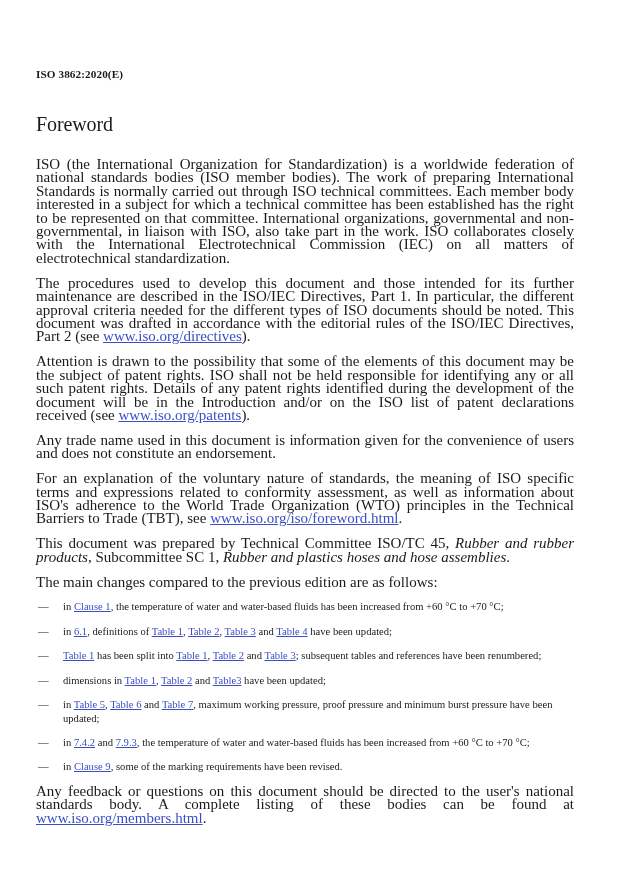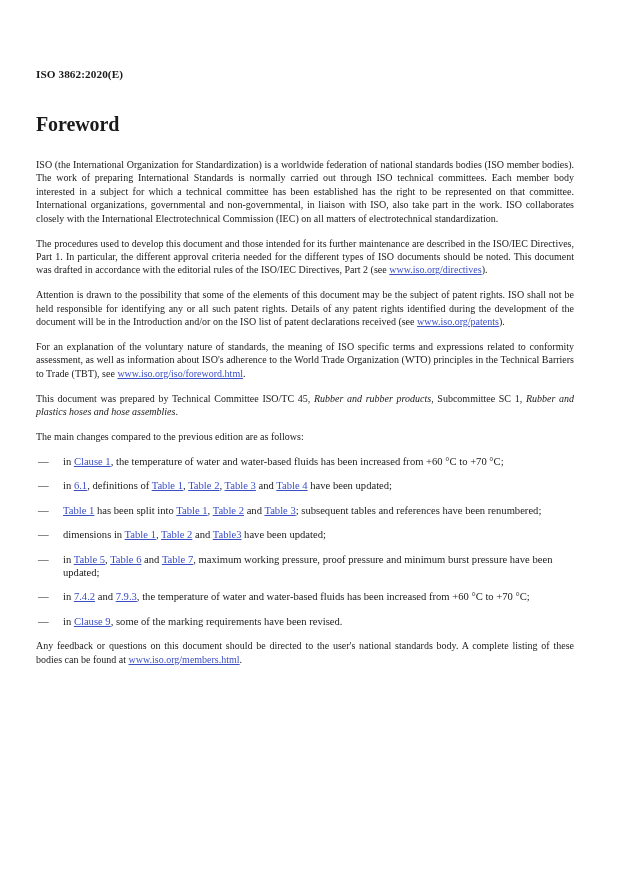--- a/index.html
+++ b/index.html
@@ -31,27 +31,27 @@
     letter-spacing: 0.1px;
   }
   .content {
     position: absolute;
     left: 36px;
     top: 78px;
     width: 538px;
   }
   h1.foreword {
     font-size: 20px;
-    font-weight: bold;
+    font-weight: normal;
     margin: 0 0 22px 0;
     letter-spacing: -0.1px;
   }
   p.body-para {
     margin: 0 0 11.5px 0;
-    font-size: 10px;
+    font-size: 15px;
     line-height: 13.4px;
     text-align: justify;
     text-justify: inter-word;
   }
   .list {
     margin: 0;
     padding: 0;
   }
   .list-item {
     position: relative;
@@ -103,20 +103,21 @@
   <div class="content">
 
     <h1 class="foreword">Foreword</h1>
 
     <p class="body-para">ISO (the International Organization for Standardization) is a worldwide federation of national standards bodies (ISO member bodies). The work of preparing International Standards is normally carried out through ISO technical committees. Each member body interested in a subject for which a technical committee has been established has the right to be represented on that committee. International organizations, governmental and non-governmental, in liaison with ISO, also take part in the work. ISO collaborates closely with the International Electrotechnical Commission (IEC) on all matters of electrotechnical standardization.</p>
 
     <p class="body-para"><span>The procedures used to develop this document and those intended for its further maintenance are described in the ISO/IEC Directives, Part 1. In particular, the different approval criteria needed for the different types of ISO documents should be noted. This document was drafted in accordance with the editorial rules of the ISO/IEC Directives, Part 2 (see </span><a class="url" href="#">www.iso.org/directives</a><span>).</span></p>
 
     <p class="body-para"><span>Attention is drawn to the possibility that some of the elements of this document may be the subject of patent rights. ISO shall not be held responsible for identifying any or all such patent rights. Details of any patent rights identified during the development of the document will be in the Introduction and/or on the ISO list of patent declarations received (see </span><a class="url" href="#">www.iso.org/patents</a><span>).</span></p>
 
+    <p class="body-para">Any trade name used in this document is information given for the convenience of users and does not constitute an endorsement.</p>
 
     <p class="body-para"><span>For an explanation of the voluntary nature of standards, the meaning of ISO specific terms and expressions related to conformity assessment, as well as information about ISO's adherence to the World Trade Organization (WTO) principles in the Technical Barriers to Trade (TBT), see </span><a class="url" href="#">www.iso.org/iso/foreword.html</a><span>.</span></p>
 
     <p class="body-para"><span>This document was prepared by Technical Committee ISO/TC 45, </span><em>Rubber and rubber products</em><span>, Subcommittee SC 1, </span><em>Rubber and plastics hoses and hose assemblies</em><span>.</span></p>
 
 
     <p class="body-para">The main changes compared to the previous edition are as follows:</p>
 
     <div class="list" id="changes-list">
         <div class="list-item"><span class="dash">—</span><span>in </span><a class="xref" href="#">Clause 1</a><span>, the temperature of water and water-based fluids has been increased from +60 °C to +70 °C;</span></div>

